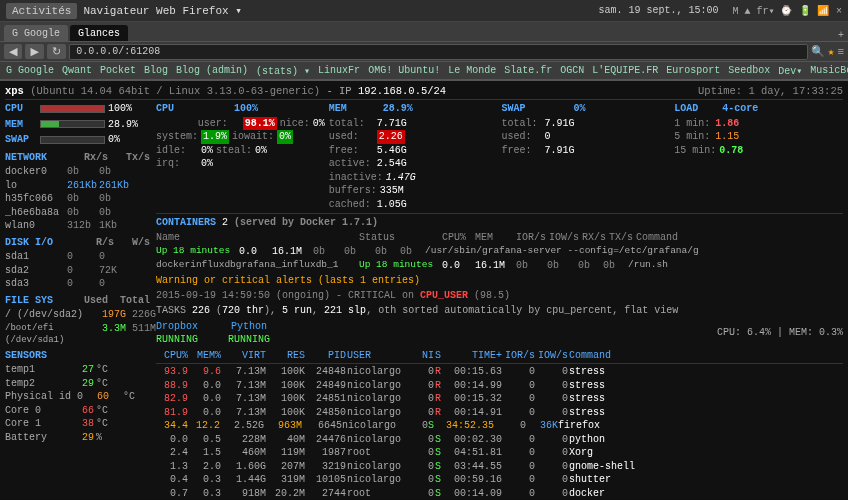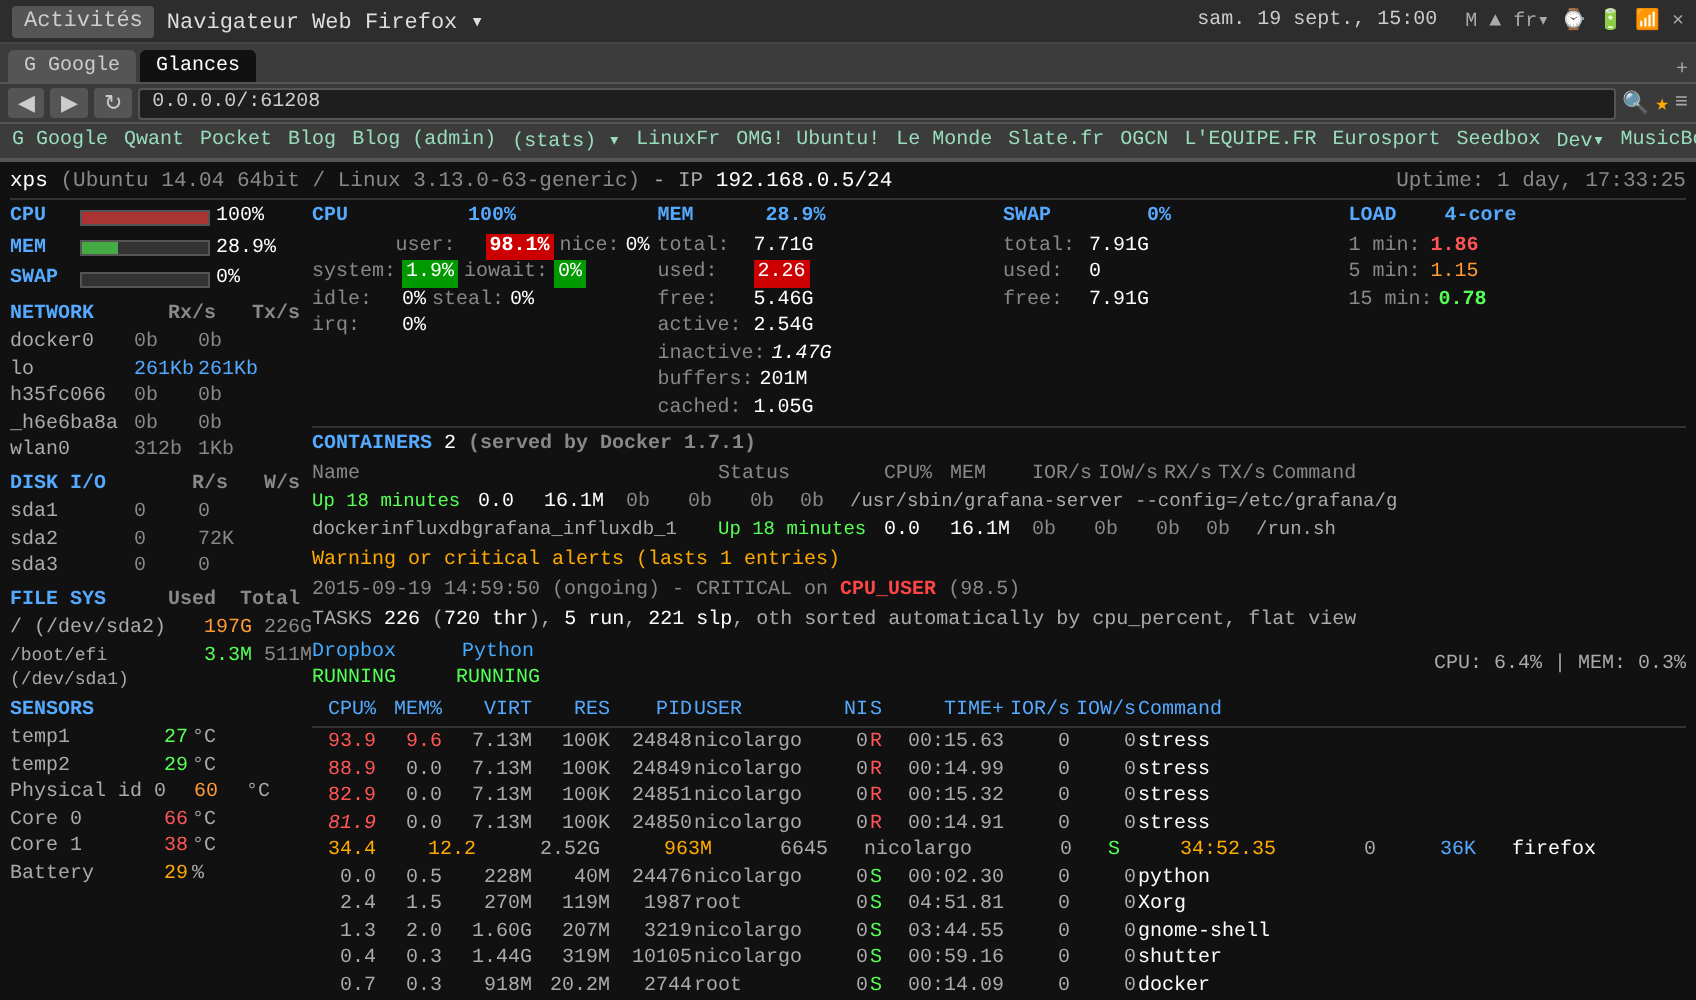--- a/index.html
+++ b/index.html
@@ -161,21 +161,21 @@
     <span class="bookmark" style="color:#9db;">Dev▾</span>
     <span class="bookmark" style="color:#9db;">MusicBox</span>
 
   </div>
 </div>
 
 <div id="main-content" style="background:#111;color:#c0c0c0;font-family:'Courier New',monospace;font-size:10.5px;padding:3px 5px;height:calc(500px - 22px - 20px - 20px - 18px);overflow:hidden;">
 
   <div style="display:flex;justify-content:space-between;margin-bottom:2px;border-bottom:1px solid #333;padding-bottom:1px;">
     <span>
-      <span style="color:#fff;font-weight:normal;">xps</span>
+      <span style="color:#fff;font-weight:bold;">xps</span>
       <span style="color:#888;"> (</span><span style="color:#888;">Ubuntu 14.04 64bit / Linux 3.13.0-63-generic</span><span style="color:#888;">)</span>
       <span style="color:#aaa;"> - IP </span>
       <span style="color:#fff;">192.168.0.5/24</span>
     </span>
     <span style="color:#888;">Uptime: 1 day, 17:33:25</span>
   </div>
 
   <div style="display:grid;grid-template-columns:145px 1fr;gap:0 6px;">
 
     <div style="font-size:10px;">
@@ -364,21 +364,21 @@
           <div style="display:flex;gap:3px;">
             <span style="color:#888;min-width:45px;">active:</span>
             <span style="color:#fff;">2.54G</span>
           </div>
           <div style="display:flex;gap:3px;">
             <span style="color:#888;min-width:45px;">inactive:</span>
             <span style="color:#fff;font-style:italic;">1.47G</span>
           </div>
           <div style="display:flex;gap:3px;">
             <span style="color:#888;min-width:45px;">buffers:</span>
-            <span style="color:#fff;">201M</span>
+            <span style="color:#fff;">335M</span>
           </div>
           <div style="display:flex;gap:3px;">
             <span style="color:#888;min-width:45px;">cached:</span>
             <span style="color:#fff;">1.05G</span>
           </div>
         </div>
 
         <div style="font-size:10px;">
           <div style="color:#5af;font-weight:bold;margin-bottom:1px;">SWAP&nbsp;&nbsp;&nbsp;&nbsp;&nbsp;&nbsp;&nbsp;&nbsp;0%</div>
           <div style="display:flex;gap:3px;">
@@ -527,34 +527,34 @@
           <span style="min-width:40px;text-align:right;color:#aaa;">24851</span>
           <span style="min-width:68px;color:#aaa;">nicolargo</span>
           <span style="min-width:18px;text-align:right;color:#aaa;">0</span>
           <span style="min-width:12px;color:#f55;">R</span>
           <span style="min-width:54px;text-align:right;color:#aaa;">00:15.32</span>
           <span style="min-width:32px;text-align:right;color:#aaa;">0</span>
           <span style="min-width:32px;text-align:right;color:#aaa;">0</span>
           <span style="color:#fff;">stress</span>
         </div>
         <div style="display:flex;gap:1px;">
-          <span style="min-width:32px;text-align:right;color:#f55;font-style:italic;">81.9</span>
+          <span style="min-width:32px;text-align:right;color:#f55;">81.9</span>
           <span style="min-width:32px;text-align:right;color:#aaa;">0.0</span>
           <span style="min-width:44px;text-align:right;color:#aaa;">7.13M</span>
           <span style="min-width:38px;text-align:right;color:#aaa;">100K</span>
           <span style="min-width:40px;text-align:right;color:#aaa;">24850</span>
           <span style="min-width:68px;color:#aaa;">nicolargo</span>
           <span style="min-width:18px;text-align:right;color:#aaa;">0</span>
           <span style="min-width:12px;color:#f55;">R</span>
           <span style="min-width:54px;text-align:right;color:#aaa;">00:14.91</span>
           <span style="min-width:32px;text-align:right;color:#aaa;">0</span>
           <span style="min-width:32px;text-align:right;color:#aaa;">0</span>
           <span style="color:#fff;">stress</span>
         </div>
-        <div style="display:flex;gap:18px;">
+        <div style="display:flex;gap:0;">
           <span style="min-width:32px;text-align:right;color:#fa0;">34.4</span>
           <span style="min-width:32px;text-align:right;color:#fa0;">12.2</span>
           <span style="min-width:44px;text-align:right;color:#aaa;">2.52G</span>
           <span style="min-width:38px;text-align:right;color:#fa0;">963M</span>
           <span style="min-width:40px;text-align:right;color:#aaa;">6645</span>
           <span style="min-width:68px;color:#aaa;">nicolargo</span>
           <span style="min-width:18px;text-align:right;color:#aaa;">0</span>
           <span style="min-width:12px;color:#5f5;">S</span>
           <span style="min-width:54px;text-align:right;color:#fa0;">34:52.35</span>
           <span style="min-width:32px;text-align:right;color:#aaa;">0</span>
@@ -571,21 +571,21 @@
           <span style="min-width:18px;text-align:right;color:#aaa;">0</span>
           <span style="min-width:12px;color:#5f5;">S</span>
           <span style="min-width:54px;text-align:right;color:#aaa;">00:02.30</span>
           <span style="min-width:32px;text-align:right;color:#aaa;">0</span>
           <span style="min-width:32px;text-align:right;color:#aaa;">0</span>
           <span style="color:#fff;">python</span>
         </div>
         <div style="display:flex;gap:1px;">
           <span style="min-width:32px;text-align:right;color:#aaa;">2.4</span>
           <span style="min-width:32px;text-align:right;color:#aaa;">1.5</span>
-          <span style="min-width:44px;text-align:right;color:#aaa;">270M</span>
+          <span style="min-width:44px;text-align:right;color:#aaa;">460M</span>
           <span style="min-width:38px;text-align:right;color:#aaa;">119M</span>
           <span style="min-width:40px;text-align:right;color:#aaa;">1987</span>
           <span style="min-width:68px;color:#aaa;">root</span>
           <span style="min-width:18px;text-align:right;color:#aaa;">0</span>
           <span style="min-width:12px;color:#5f5;">S</span>
           <span style="min-width:54px;text-align:right;color:#aaa;">04:51.81</span>
           <span style="min-width:32px;text-align:right;color:#aaa;">0</span>
           <span style="min-width:32px;text-align:right;color:#aaa;">0</span>
           <span style="color:#fff;">Xorg</span>
         </div>

